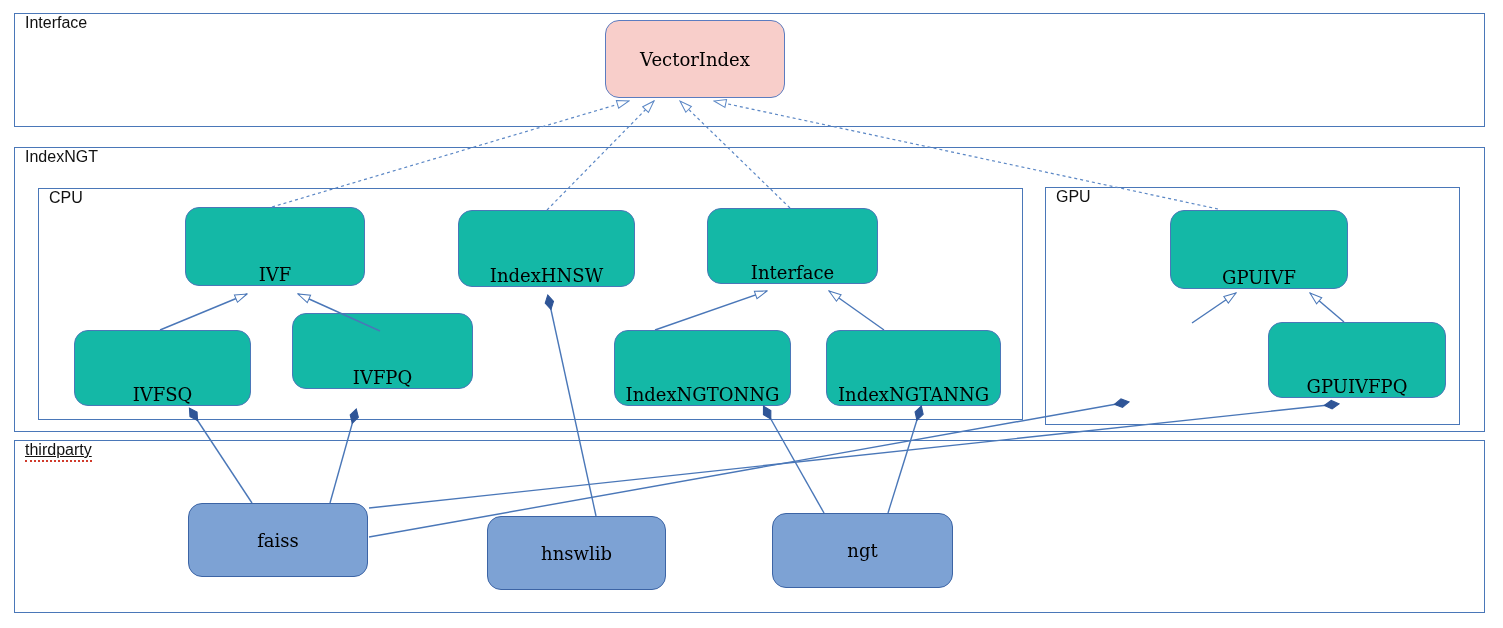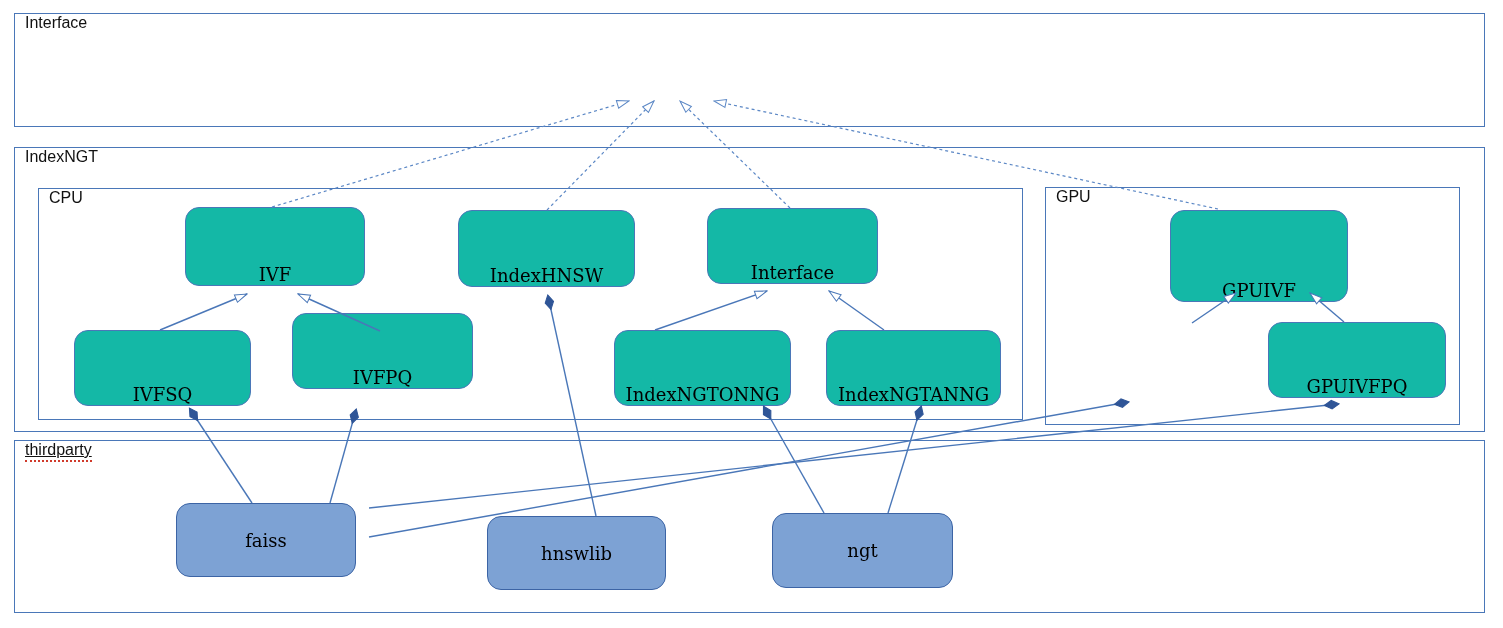--- a/index.html
+++ b/index.html
@@ -50,20 +50,23 @@
   </div>
 
   <div class="container" style="left:1045px;top:187px;width:415px;height:238px;">
     <span class="clabel">GPU</span>
   </div>
 
   <div class="container" style="left:14px;top:440px;width:1471px;height:173px;">
     <span class="clabel misspelled">thirdparty</span>
   </div>
 
+  <div class="node pink" style="left:605px;top:20px;width:180px;height:78px;">
+    <span>VectorIndex</span>
+  </div>
 
   <div class="node green" style="left:185px;top:207px;width:180px;height:79px;">
     <span>IVF</span>
   </div>
   <div class="node green" style="left:458px;top:210px;width:177px;height:77px;">
     <span>IndexHNSW</span>
   </div>
   <div class="node green" style="left:707px;top:208px;width:171px;height:76px;">
     <span>Interface</span>
   </div>
@@ -73,28 +76,28 @@
   <div class="node green" style="left:292px;top:313px;width:181px;height:76px;">
     <span>IVFPQ</span>
   </div>
   <div class="node green" style="left:614px;top:330px;width:177px;height:76px;">
     <span>IndexNGTONNG</span>
   </div>
   <div class="node green" style="left:826px;top:330px;width:175px;height:76px;">
     <span>IndexNGTANNG</span>
   </div>
 
-  <div class="node green" style="left:1170px;top:210px;width:178px;height:92px;">
+  <div class="node green" style="left:1170px;top:210px;width:178px;height:79px;">
     <span>GPUIVF</span>
   </div>
   <div class="node green" style="left:1268px;top:322px;width:178px;height:76px;">
     <span>GPUIVFPQ</span>
   </div>
 
-  <div class="node blue" style="left:176px;top:503px;width:180px;height:74px;">
+  <div class="node blue" style="left:188px;top:503px;width:180px;height:74px;">
     <span>faiss</span>
   </div>
   <div class="node blue" style="left:487px;top:516px;width:179px;height:74px;">
     <span>hnswlib</span>
   </div>
   <div class="node blue" style="left:772px;top:513px;width:181px;height:75px;">
     <span>ngt</span>
   </div>
 
   <svg id="edges" xmlns="http://www.w3.org/2000/svg">

